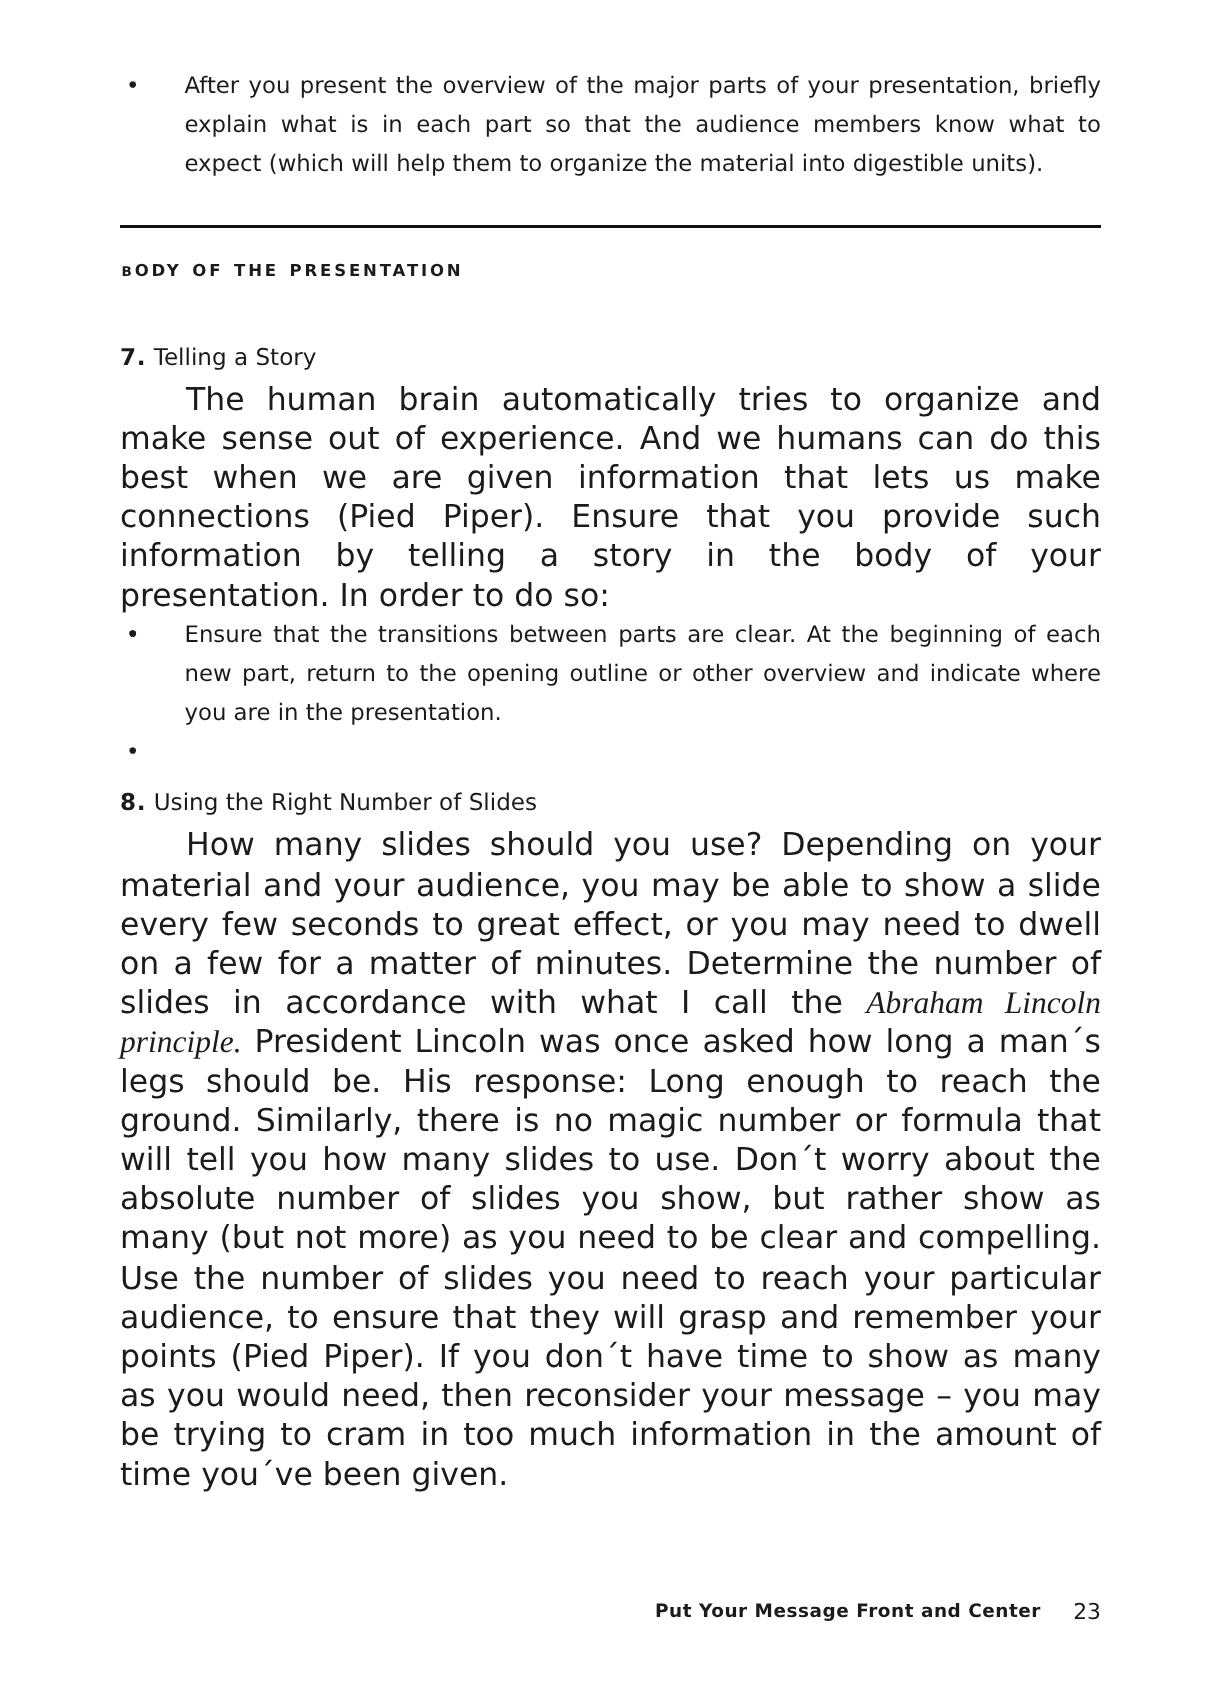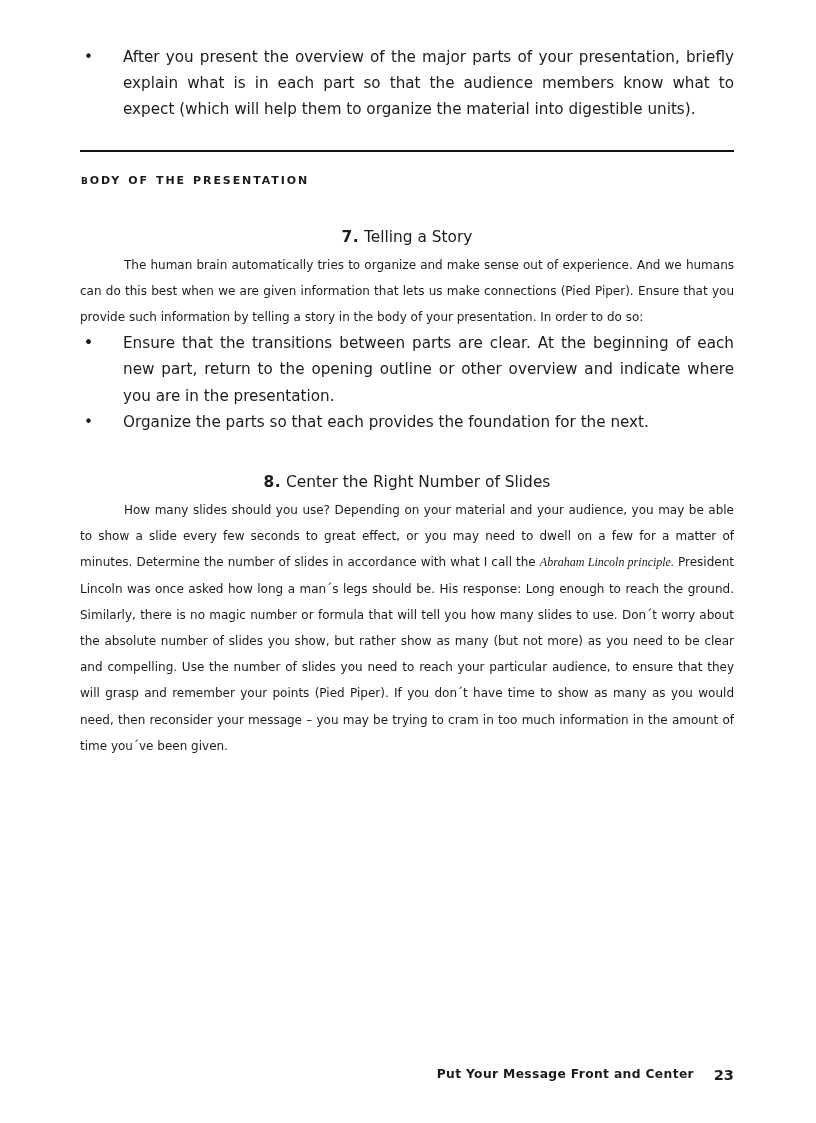--- a/index.html
+++ b/index.html
@@ -71,31 +71,30 @@
     line-height: 20px;
     white-space: nowrap;
   }
   .sec-head::first-letter { font-size: 13.4px; }
 
   
   .sub-head {
     font-size: 15.4px;
     line-height: 24px;
     margin: 35px 0 0 0;
-    text-align: center;
   }
   .sub-head .num {
     font-weight: bold;
     letter-spacing: 0.5px;
   }
   .sub-head .ttl { font-weight: normal; }
 
   
   p.body {
-    font-size: 12px;
+    font-size: 21px;
     line-height: 26.2px;
     text-align: justify;
     text-justify: inter-word;
     margin: 0;
     text-indent: 44px;
   }
   p.body i { font-style: italic; font-family: Liberation Serif, serif; }
 
   .gap-7 { height: 3px; }
 
@@ -114,21 +113,21 @@
     font-size: 12.3px;
     font-weight: bold;
     letter-spacing: 0.35px;
     white-space: nowrap;
   }
   .footer .pageno {
     position: absolute;
     right: 0px;
     top: 0px;
     font-size: 14.6px;
-    font-weight: bold;
+    font-weight: normal;
     text-align: right;
   }
 </style>
 </head>
 <body>
 
 <div class="page">
 
   <div class="content">
 
@@ -154,26 +153,25 @@
     <ul class="bullets">
       <li>
         <span class="dot">•</span>
       </li>
       <li>
         <span class="dot">•</span>
         <span>Ensure that the transitions between parts are clear. At the beginning of each new part, return to the opening outline or other overview and indicate where you are in the presentation.</span>
       </li>
       <li>
         <span class="dot">•</span>
-        <span>Organize the parts so that each provides the foundation for the next.</span>
       </li>
     </ul>
 
     <div class="sub-head">
-      <span class="num">8.</span><span class="ttl">&nbsp;</span><span class="ttl">Center the Right Number of Slides</span>
+      <span class="num">8.</span><span class="ttl">&nbsp;</span><span class="ttl">Using the Right Number of Slides</span>
     </div>
 
     <div class="gap-7"></div>
 
     <p class="body"><span>How many slides should you use? Depending on your material and your audience, you may be able to show a slide every few seconds to great effect, or you may need to dwell on a few for a matter of minutes. Determine the number of slides in accordance with what I call the </span><i>Abraham Lincoln principle.</i><span> President Lincoln was once asked how long a man´s legs should be. His response: Long enough to reach the ground. Similarly, there is no magic number or formula that will tell you how many slides to use. Don´t worry about the absolute number of slides you show, but rather show as many (but not more) as you need to be clear and compelling. Use the number of slides you need to reach your particular audience, to ensure that they will grasp and remember your points (Pied Piper). If you don´t have time to show as many as you would need, then reconsider your message – you may be trying to cram in too much information in the amount of time you´ve been given.</span></p>
 
   </div>
 
   <div class="footer">
     <span class="run">Put Your Message Front and Center</span>

